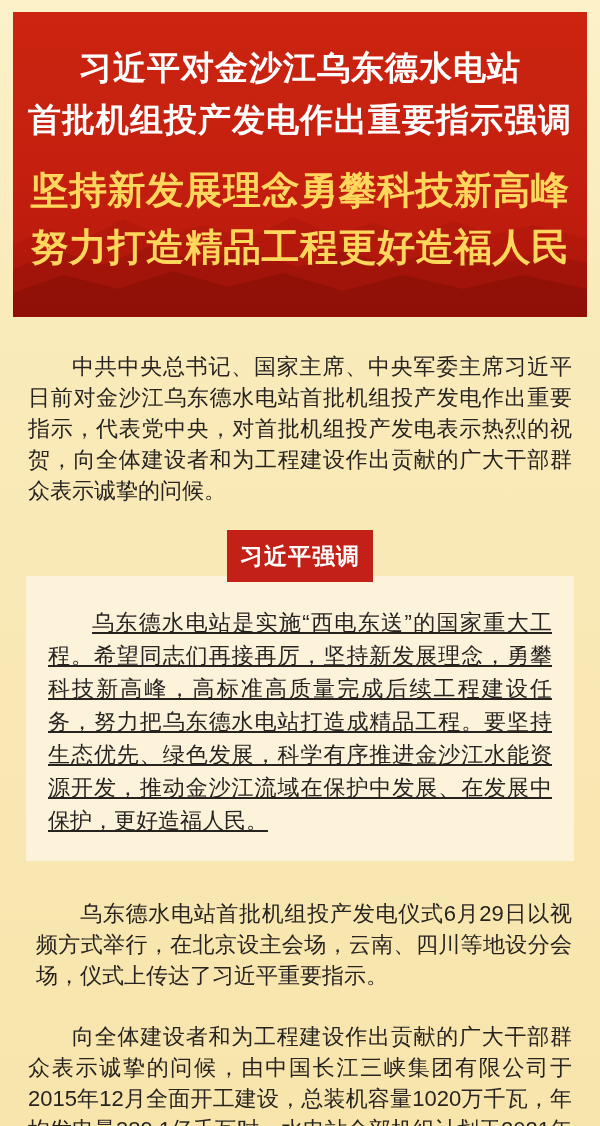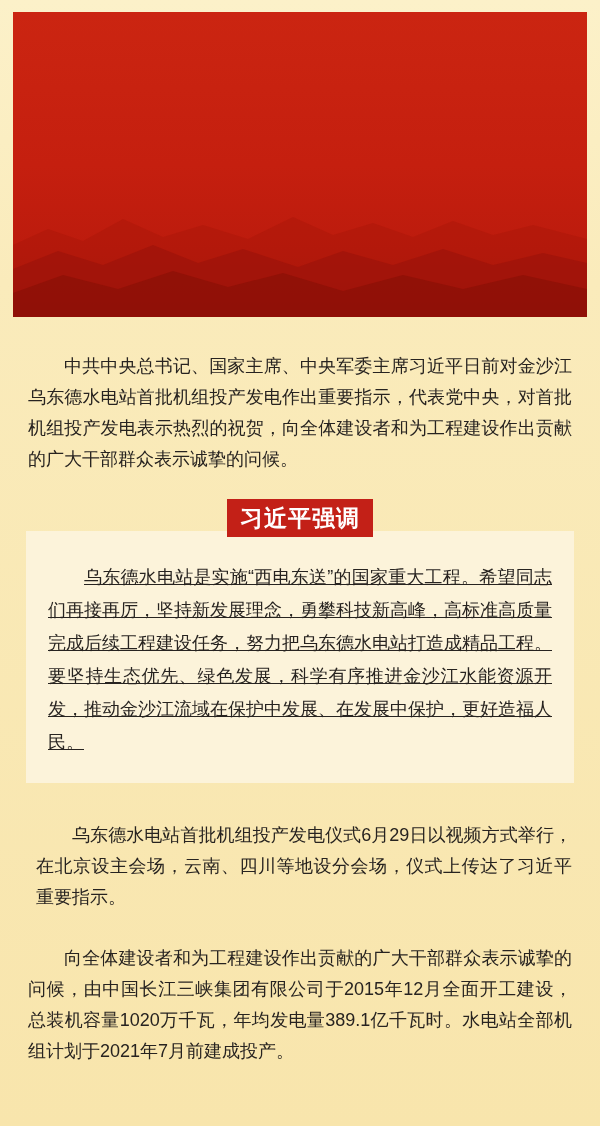--- a/index.html
+++ b/index.html
@@ -11,30 +11,30 @@
   .hero{
     margin:12px 13px 0;height:305px;position:relative;overflow:hidden;
     background:linear-gradient(180deg,#CB2511 0%,#C51F0F 50%,#BC1B0D 78%,#A6150B 100%);
   }
   .mountains{position:absolute;left:0;bottom:0;width:100%;height:150px;display:block;}
   .hero-text{position:relative;text-align:center;padding-top:30px;z-index:1;}
   .t-white{color:#FFFFFF;font-size:33px;font-weight:bold;line-height:52px;letter-spacing:1px;}
   .t-yellow{color:#FFD75C;font-size:38px;font-weight:bold;line-height:57px;letter-spacing:0.5px;}
   .yellow-gap{margin-top:16px;}
   .para{
-    margin:0 28px;font-size:18px;line-height:31px;color:#272320;
+    margin:0 28px;font-size:22px;line-height:31px;color:#272320;
     text-align:justify;text-indent:2em;
   }
   .p1{margin-top:34px;}
   .p2{margin-top:37px;margin-left:36px;}
   .p3{margin-top:30px;}
   .badge{
     position:relative;z-index:2;width:max-content;margin:24px auto 0;
     background:#C32017;color:#FFFFFF;font-size:23px;font-weight:bold;
-    line-height:26px;padding:6px 13px;letter-spacing:1px;
+    line-height:26px;padding:13px 13px;letter-spacing:1px;
   }
   .quote-card{
     margin:-6px 26px 0;background:#FCF3DA;padding:30px 22px 24px;
   }
   .quote{margin:0;line-height:33px;text-decoration:underline;}
   .footer{
     display:flex;align-items:center;justify-content:center;
     margin-top:22px;gap:9px;
   }
   .logo{width:21px;height:21px;display:inline-flex;}
@@ -45,20 +45,26 @@
 <body>
 
 <div class="page">
 
   <div class="hero">
     <svg class="mountains" viewBox="0 0 574 150" preserveAspectRatio="none" aria-hidden="true">
       <path d="M0 78 L35 62 70 74 110 52 150 70 190 58 235 72 280 50 320 68 360 56 400 70 440 54 480 68 520 58 574 72 L574 150 L0 150 Z" fill="#A81708" opacity="0.45"></path>
       <path d="M0 102 L45 84 90 98 140 78 185 96 230 82 285 100 330 84 380 98 430 82 480 98 530 86 574 96 L574 150 L0 150 Z" fill="#99130A" opacity="0.6"></path>
       <path d="M0 126 L50 108 105 122 160 104 215 120 270 106 330 124 390 108 450 122 510 108 574 122 L574 150 L0 150 Z" fill="#8A0F06" opacity="0.7"></path>
     </svg>
+    <div class="hero-text">
+      <div class="t-white">习近平对金沙江乌东德水电站</div>
+      <div class="t-white">首批机组投产发电作出重要指示强调</div>
+      <div class="t-yellow yellow-gap">坚持新发展理念勇攀科技新高峰</div>
+      <div class="t-yellow">努力打造精品工程更好造福人民</div>
+    </div>
   </div>
 
   <div class="content">
 
     <p class="para p1">中共中央总书记、国家主席、中央军委主席习近平日前对金沙江乌东德水电站首批机组投产发电作出重要指示，代表党中央，对首批机组投产发电表示热烈的祝贺，向全体建设者和为工程建设作出贡献的广大干部群众表示诚挚的问候。</p>
 
     <div class="badge">习近平强调</div>
 
     <div class="quote-card">
       <p class="para quote">乌东德水电站是实施“西电东送”的国家重大工程。希望同志们再接再厉，坚持新发展理念，勇攀科技新高峰，高标准高质量完成后续工程建设任务，努力把乌东德水电站打造成精品工程。要坚持生态优先、绿色发展，科学有序推进金沙江水能资源开发，推动金沙江流域在保护中发展、在发展中保护，更好造福人民。</p>

